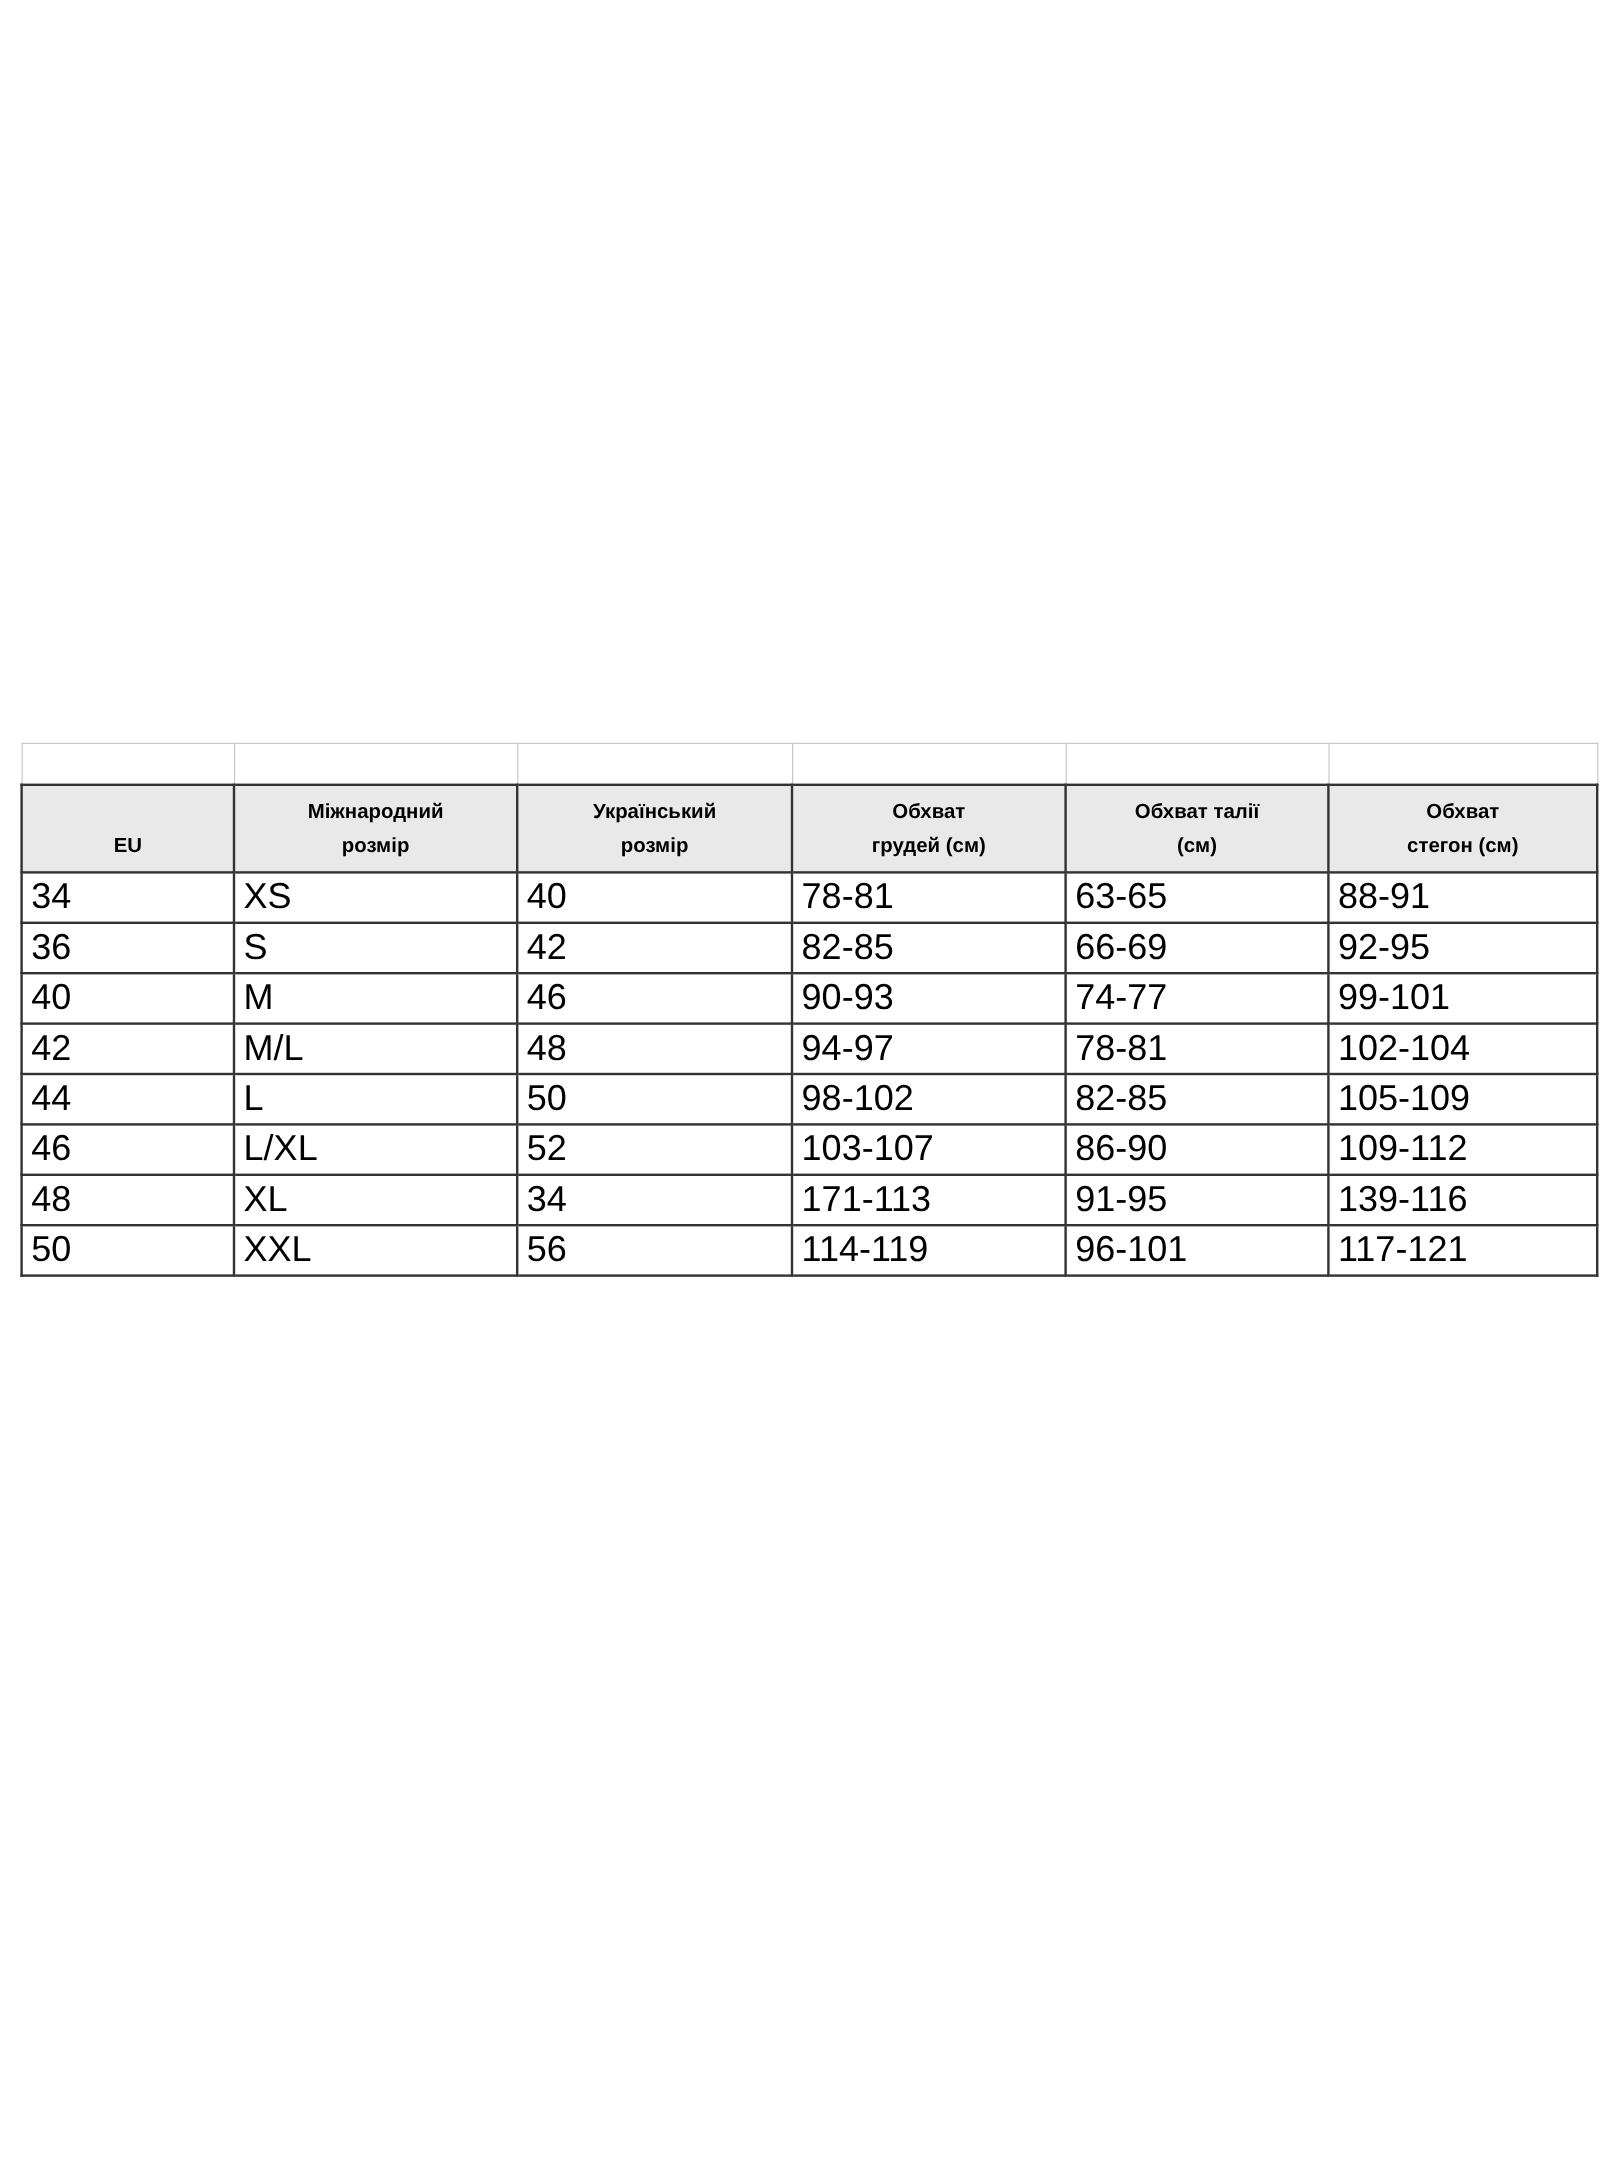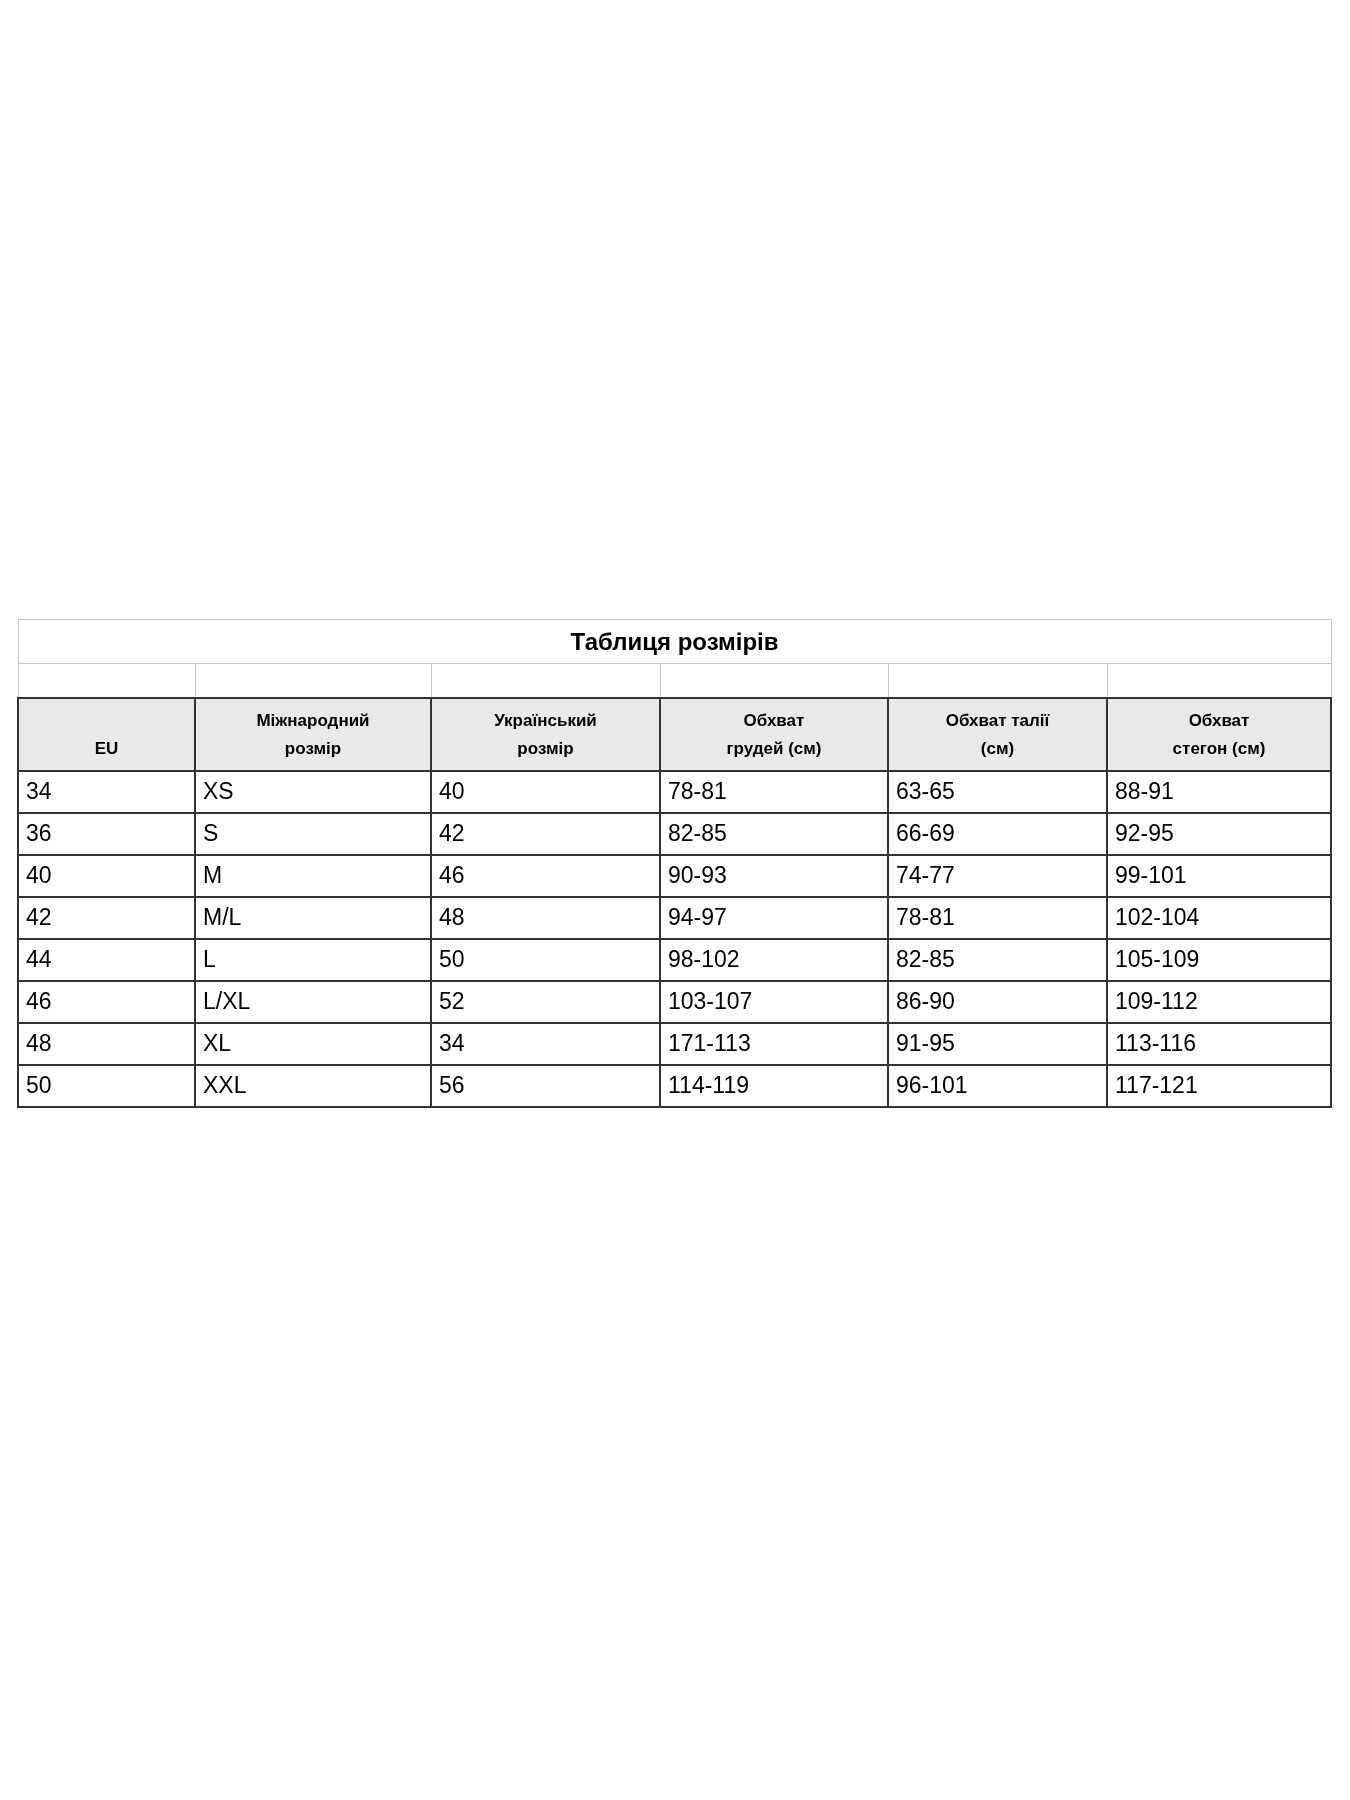--- a/index.html
+++ b/index.html
@@ -58,42 +58,39 @@
     line-height: 28px;
     padding: 4px 4px 7px 4px;
     white-space: pre-line;
   }
   
   td.data-cell {
     border: 2px solid var(--grid-dark);
     height: 42px;
     vertical-align: middle;
     text-align: left;
-    font-size: 23px;
+    font-size: 30px;
     padding: 0 16px 0 7px;
     background: var(--page-bg);
   }
 </style>
 </head>
 <body>
 
 <div class="table-wrap">
   <table class="size-table">
     <colgroup>
       <col style="width:177px">
       <col style="width:236px">
       <col style="width:229px">
       <col style="width:228px">
       <col style="width:219px">
       <col style="width:224px">
     </colgroup>
     <tbody>
-      <tr>
-        <td class="title-cell" colspan="6">Таблиця розмірів</td>
-      </tr>
       <tr>
         <td class="spacer-cell"></td>
         <td class="spacer-cell"></td>
         <td class="spacer-cell"></td>
         <td class="spacer-cell"></td>
         <td class="spacer-cell"></td>
         <td class="spacer-cell"></td>
       </tr>
       <tr>
         <th class="header-cell">EU</th>
@@ -156,21 +153,21 @@
         <td class="data-cell">103-107</td>
         <td class="data-cell">86-90</td>
         <td class="data-cell">109-112</td>
       </tr>
       <tr>
         <td class="data-cell">48</td>
         <td class="data-cell">XL</td>
         <td class="data-cell">34</td>
         <td class="data-cell">171-113</td>
         <td class="data-cell">91-95</td>
-        <td class="data-cell">113-116</td>
+        <td class="data-cell">139-116</td>
       </tr>
       <tr>
         <td class="data-cell">50</td>
         <td class="data-cell">XXL</td>
         <td class="data-cell">56</td>
         <td class="data-cell">114-119</td>
         <td class="data-cell">96-101</td>
         <td class="data-cell">117-121</td>
       </tr>
     </tbody>

